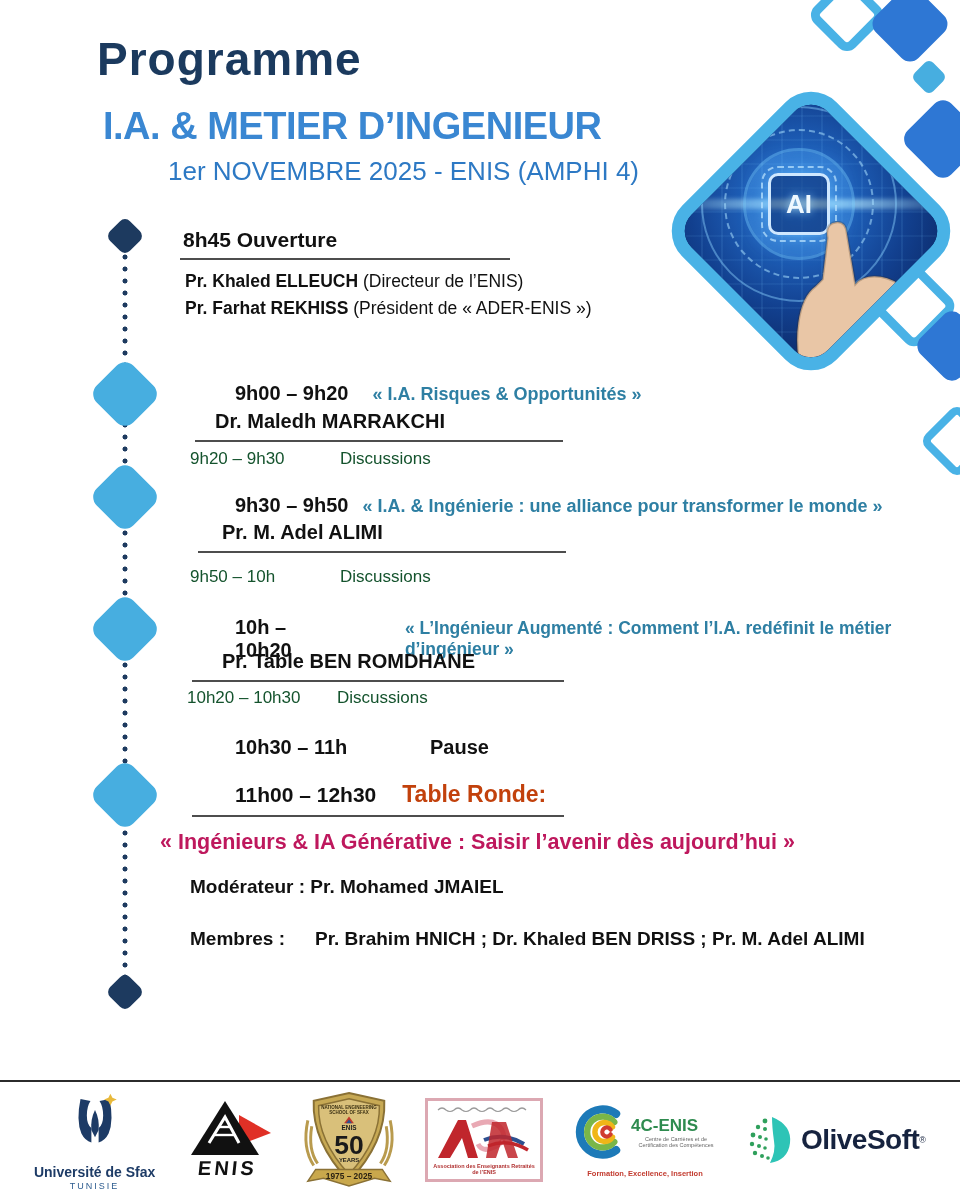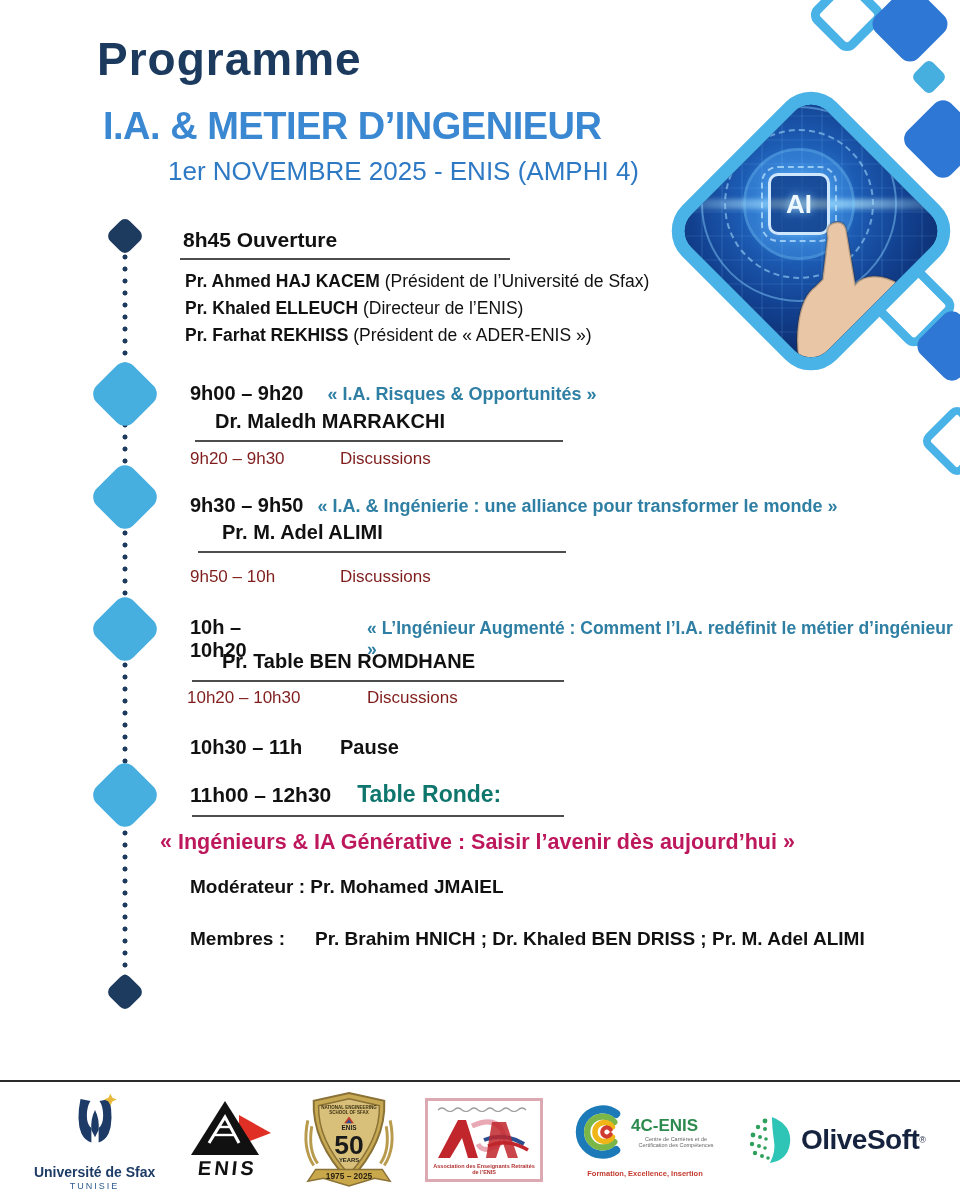--- a/index.html
+++ b/index.html
@@ -40,30 +40,30 @@
   
   .tl-line { position:absolute; left:122px; top:252px; width:6px; height:736px;
              background-image:radial-gradient(circle at 3px 5px, #1d3a5f 2.2px, transparent 2.8px);
              background-size:6px 12px; background-repeat:repeat-y; }
   .m-navy { width:28px; height:28px; background:#1d3a5f; border-radius:7px; }
   .m-light { width:52px; height:52px; background:#47aee0; border-radius:12px; }
 
   
   .rule { position:absolute; height:2px; background:#4d4d4d; }
   .abs { position:absolute; }
-  .time { font-weight:bold; color:#111; font-size:20px; }
+  .time { font-weight:bold; color:#111; font-size:20px;margin-left:45px; }
   .ttl-teal { font-weight:600; color:#2e7fa3; font-size:18px; }
   .spk { font-weight:bold; color:#111; font-size:20px; }
-  .disc { display:flex; font-size:17px; color:#7f1d1d; }
+  .disc { display:flex; font-size:17px; color:#14532d; }
   .disc .t { width:150px; }
   .row { display:flex; align-items:baseline; }
   .opening-title { font-size:21px; font-weight:bold; color:#111; }
   .speaker-line { font-size:17.5px; color:#111; line-height:27px; white-space:nowrap; }
   .speaker-line b { font-weight:bold; }
-  .tr-label { font-size:23px; font-weight:bold; color:#0f766e; }
+  .tr-label { font-size:23px; font-weight:bold; color:#c2410c; }
   .round-title { font-size:21.5px; font-weight:bold; color:#be185d; }
   .panel-line { font-size:19px; font-weight:bold; color:#111; line-height:27px; }
   .panel-flex { display:flex; }
   .panel-flex .lbl { width:125px; flex:none; }
 
   
   .footer-line { position:absolute; top:1080px; left:0; width:960px; height:2px; background:#2b2b2b; }
   .logos { position:absolute; top:1088px; left:0; width:960px; height:104px; display:flex; align-items:center; justify-content:space-evenly; padding:0 8px; }
   .logo { display:flex; flex-direction:column; align-items:center; justify-content:center; }
   .us-name { font-size:14px; font-weight:bold; color:#1d3b66; margin-top:16px; }
@@ -123,21 +123,20 @@
     <div class="diamond m-light" style="left:99px;  top:368px;"></div>
     <div class="diamond m-light" style="left:99px;  top:471px;"></div>
     <div class="diamond m-light" style="left:99px;  top:603px;"></div>
     <div class="diamond m-light" style="left:99px;  top:769px;"></div>
     <div class="diamond m-navy" style="left:111px; top:978px;"></div>
   </div>
 
   <div class="abs opening-title" style="left:183px; top:228px;">8h45 Ouverture</div>
   <div class="rule" style="left:180px; top:258px; width:330px;"></div>
   <div class="abs" style="left:185px; top:268px;">
-    <div class="speaker-line"><b>Pr. Ahmed HAJ KACEM</b><span> (Président de l’Université de Sfax)</span></div>
     <div class="speaker-line"><b>Pr. Khaled ELLEUCH</b><span> (Directeur de l’ENIS)</span></div>
     <div class="speaker-line"><b>Pr. Farhat REKHISS</b><span> (Président de « ADER-ENIS »)</span></div>
   </div>
 
   <div class="abs row" style="left:190px; top:382px; gap:24px;">
     <span class="time">9h00 – 9h20</span>
     <span class="ttl-teal">« I.A. Risques &amp; Opportunités »</span>
   </div>
   <div class="abs spk" style="left:215px; top:410px;">Dr. Maledh MARRAKCHI</div>
   <div class="rule" style="left:195px; top:440px; width:368px;"></div>
@@ -156,21 +155,21 @@
     <span class="t">9h50 – 10h</span>
     <span>Discussions</span>
   </div>
 
   <div class="abs row" style="left:190px; top:616px; gap:29px;">
     <span class="time">10h – 10h20</span>
     <span class="ttl-teal" style="font-size:17.5px;margin-left:36px;">« L’Ingénieur Augmenté : Comment l’I.A. redéfinit le métier d’ingénieur »</span>
   </div>
   <div class="abs spk" style="left:222px; top:650px;">Pr. Table BEN ROMDHANE</div>
   <div class="rule" style="left:192px; top:680px; width:372px;"></div>
-  <div class="abs disc" style="left:187px; top:688px;gap:30px;">
+  <div class="abs disc" style="left:187px; top:688px;">
     <span class="t">10h20 – 10h30</span>
     <span>Discussions</span>
   </div>
 
   <div class="abs row" style="left:190px; top:736px;">
     <span class="time" style="width:150px;">10h30 – 11h</span>
     <span class="time">Pause</span>
   </div>
 
   <div class="abs row" style="left:190px; top:781px; gap:26px;">

